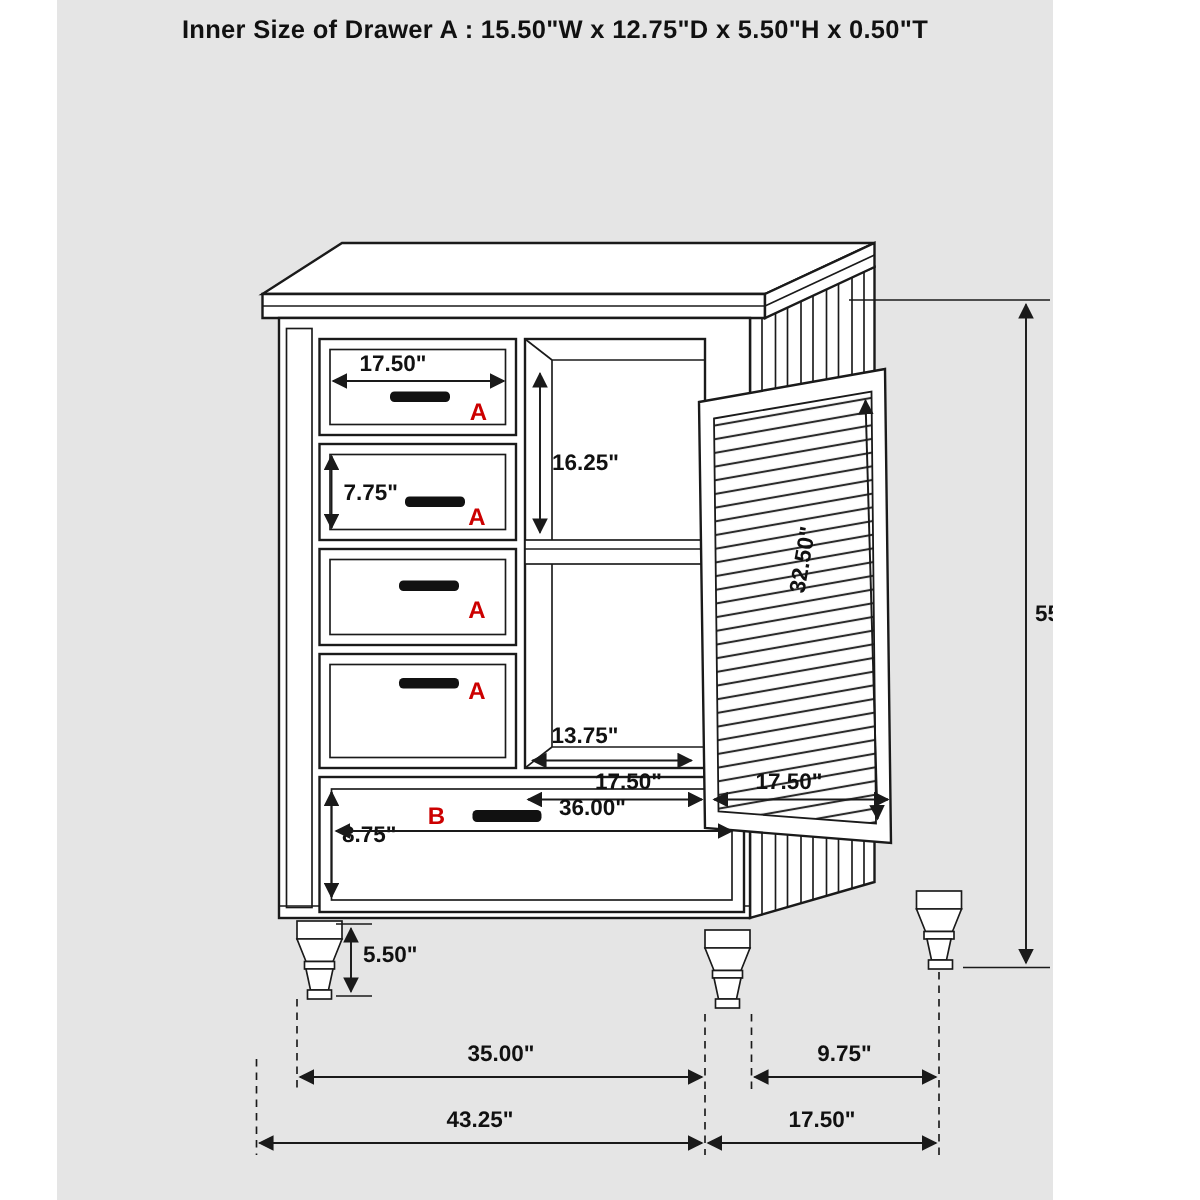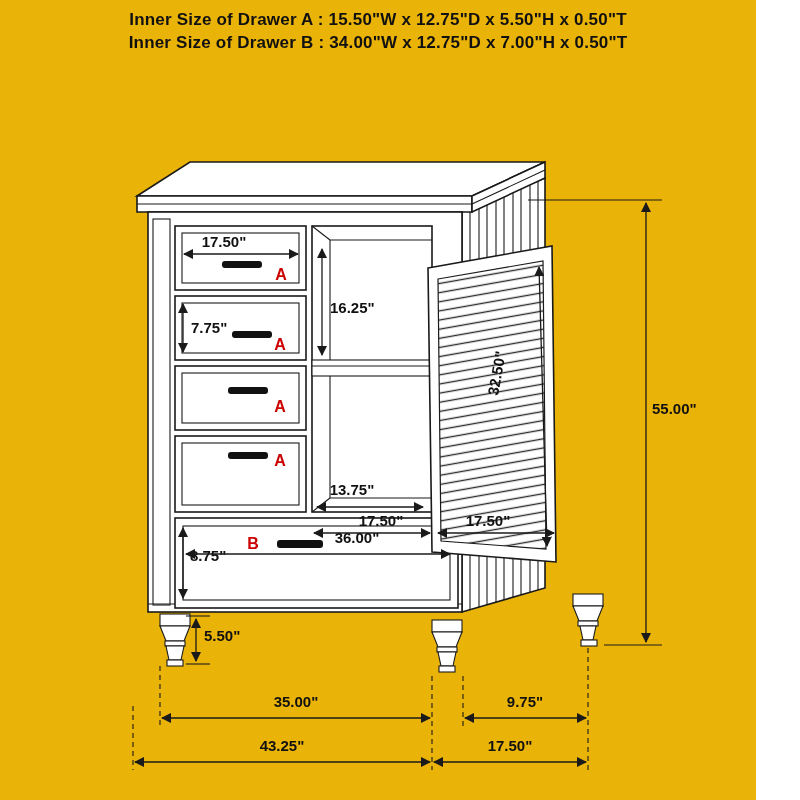--- a/index.html
+++ b/index.html
@@ -5,24 +5,25 @@
   html, body {
     margin: 0;
     padding: 0;
     background: #ffffff;
     width: 800px;
     height: 800px;
     font-family: "Liberation Sans", sans-serif;
   }
   .stage {
     position: relative;
-    width: 756px;
+    width: 664px;
     height: 800px;
     overflow: hidden;
-    background: #eab308;
+    background: #e5e5e5;
+    margin-left: 38px;
   }
   .header {
     position: absolute;
     top: 8px;
     left: 0;
     width: 100%;
     text-align: center;
     z-index: 2;
   }
   .title-line {
@@ -56,21 +57,20 @@
   .solidfill { fill: #111111; stroke: none; }
   .whitefill { fill: #ffffff; }
 </style>
 </head>
 <body>
 
 <div class="stage">
 
   <div class="header">
     <div class="title-line">Inner Size of Drawer A : 15.50"W x 12.75"D x 5.50"H x 0.50"T</div>
-    <div class="title-line">Inner Size of Drawer B : 34.00"W x 12.75"D x 7.00"H x 0.50"T</div>
   </div>
 
   <svg class="drawing" width="800" height="800" viewBox="0 0 800 800">
     <defs>
       <marker id="ah" viewBox="0 0 10 10" refX="9" refY="5" markerWidth="8" markerHeight="8" orient="auto-start-reverse">
         <path d="M0,0 L10,5 L0,10 z" fill="#1a1a1a"></path>
       </marker>
       <pattern id="louver" width="14" height="9" patternUnits="userSpaceOnUse" patternTransform="rotate(-10)">
         <line x1="0" y1="4.5" x2="14" y2="4.5" stroke="#2b2b2b" stroke-width="1.4"></line>
       </pattern>

